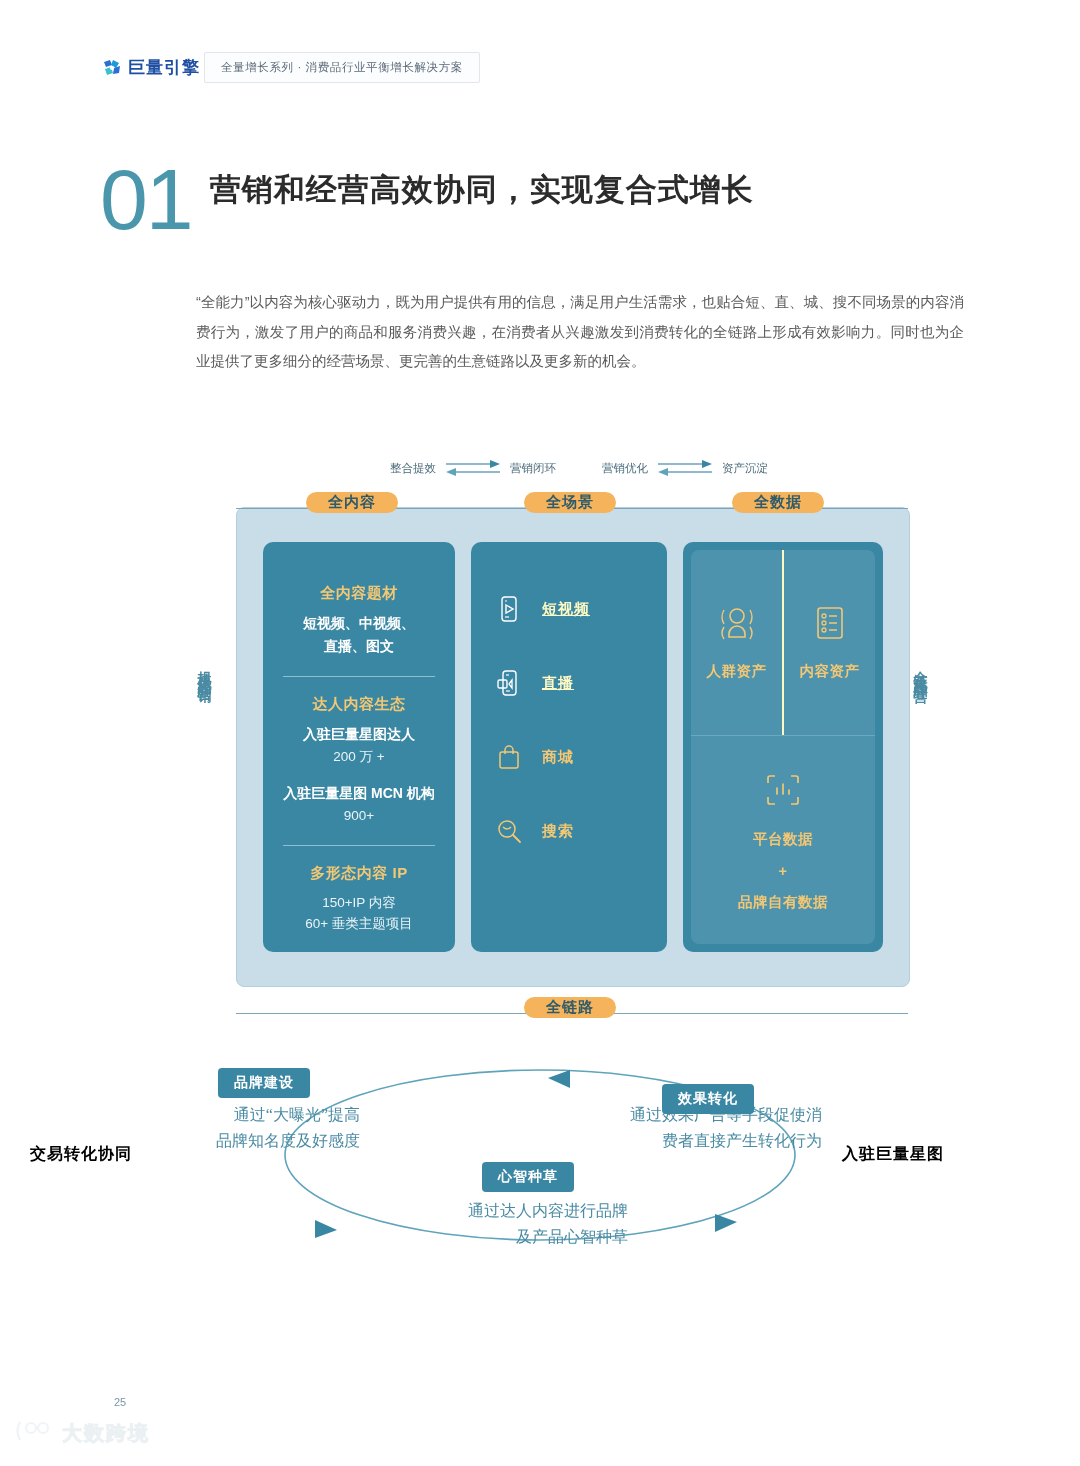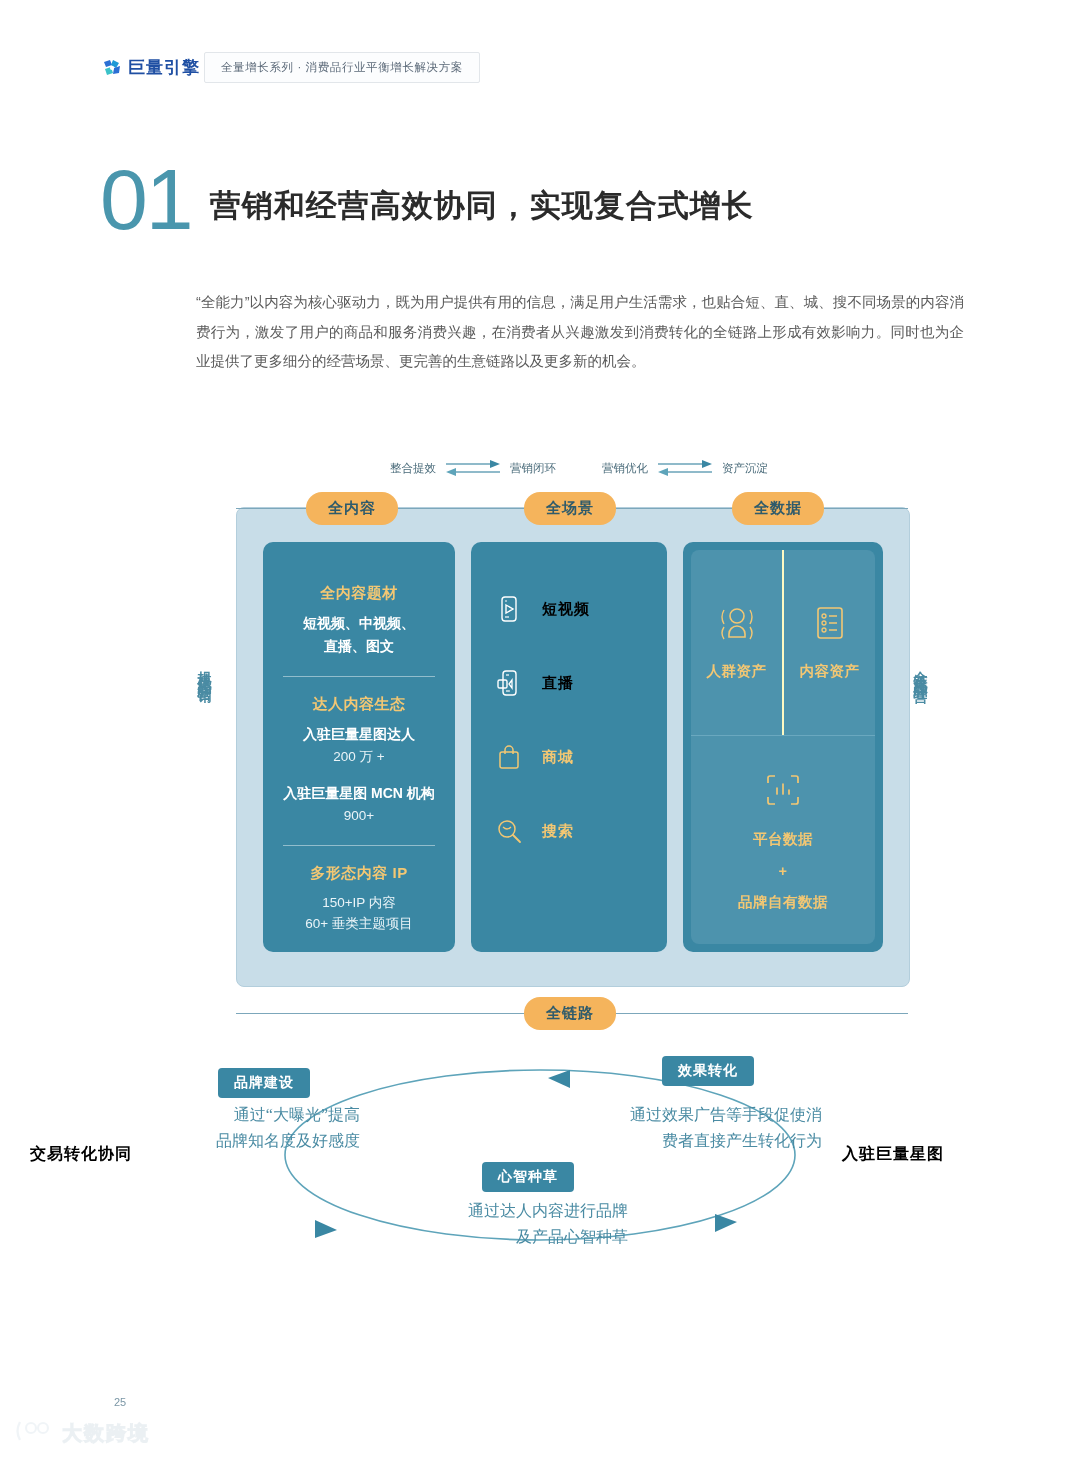--- a/index.html
+++ b/index.html
@@ -22,42 +22,42 @@
   }
 
   
   .title-wrap{position:absolute;left:100px;top:160px;display:flex;align-items:flex-start;}
   .big-num{
     font-size:86px;line-height:.92;font-weight:400;color:#4a96ad;
     font-family:"Liberation Sans",sans-serif;letter-spacing:-2px;
   }
   .title-texts{margin-left:18px;padding-top:6px;}
   .title-1{font-size:30px;font-weight:700;color:#4a96ad;letter-spacing:1px;line-height:1.25;}
-  .title-2{font-size:31px;font-weight:700;color:#2b2b2b;letter-spacing:1px;line-height:1.3;margin-top:20px;}
+  .title-2{font-size:31px;font-weight:700;color:#2b2b2b;letter-spacing:1px;line-height:1.3;margin-top:4px;}
 
   
   .para{
     position:absolute;left:196px;top:288px;width:768px;
     font-size:14.5px;line-height:2.05;color:#5a5a5a;text-align:justify;
   }
 
   
   .arrow-row{position:absolute;left:230px;top:458px;width:680px;height:30px;}
   .arrow-grp{position:absolute;display:flex;align-items:center;gap:8px;}
   .arrow-grp.g1{left:160px;}
   .arrow-grp.g2{left:372px;}
   .arrow-lab{font-size:11.5px;color:#4a6b7a;white-space:nowrap;}
   .arrow-pair{width:58px;height:20px;position:relative;}
 
   
   .diagram{position:absolute;left:236px;top:507px;width:672px;height:478px;
     background:#c8dde8;border:1px solid #b3cedc;border-radius:8px;}
   .pill{
     position:absolute;background:#f5b45c;color:#2f5b6b;font-size:15px;font-weight:700;
-    border-radius:16px;padding:7px 22px;letter-spacing:1px;white-space:nowrap;z-index:5;
+    border-radius:16px;padding:1px 22px;letter-spacing:1px;white-space:nowrap;z-index:5;
   }
   .pill-line{position:absolute;height:1px;background:#7ca7bb;z-index:1;}
 
   .cols{position:absolute;left:26px;top:34px;right:26px;bottom:34px;display:flex;gap:16px;}
   .col{background:#3a87a3;border-radius:10px;position:relative;}
   .col-1{width:192px;}
   .col-2{width:196px;}
   .col-3{flex:1;background:#3a87a3;padding:8px;box-sizing:border-box;}
 
   .c1-inner{padding:42px 14px 0;box-sizing:border-box;text-align:center;}
@@ -65,21 +65,21 @@
   .blk-line{color:#ffffff;font-size:14px;font-weight:700;line-height:1.65;}
   .blk-sub{color:#eaf4f8;font-size:13.5px;line-height:1.6;}
   .divider{height:1px;background:rgba(255,255,255,.45);margin:18px 6px;}
   .gap-s{height:14px;}
 
   .c2-inner{padding:52px 0 0;box-sizing:border-box;display:flex;flex-direction:column;
     justify-content:flex-start;gap:44px;align-items:center;}
   .sc-row{display:flex;align-items:center;gap:18px;width:150px;}
   .sc-ico{width:30px;height:30px;flex:0 0 auto;}
   .sc-lab{font-size:15px;font-weight:700;letter-spacing:1px;}
-  .sc-white{color:#000000;}
+  .sc-white{color:#fef9c3;text-decoration:underline;}
   .sc-gold{color:#f3c773;}
 
   .c3-grid{position:relative;width:100%;height:100%;
     background:#4d93ad;border-radius:8px;box-sizing:border-box;}
   .c3-top{display:flex;height:47%;border-bottom:1px solid #6aa8bf;}
   .c3-cell{flex:1;display:flex;flex-direction:column;align-items:center;justify-content:center;gap:10px;}
   .c3-cell.left{border-right:2px solid #fef9c3;}
   .c3-bot{height:53%;display:flex;flex-direction:column;align-items:center;justify-content:center;gap:10px;}
   .c3-lab{color:#f3c773;font-size:14.5px;font-weight:700;letter-spacing:.5px;text-align:center;line-height:1.5;}
 
@@ -308,21 +308,21 @@
 
   <div class="side-lab" style="left:-140px;top:104px;">交易转化协同</div>
   <div class="side-lab" style="left:672px;top:104px;">入驻巨量星图</div>
 
   <div class="cyc-box" style="left:48px;top:28px;">品牌建设</div>
   <div class="cyc-desc" style="left:30px;top:62px;width:160px;">
     <div>通过“大曝光”提高</div>
     <div>品牌知名度及好感度</div>
   </div>
 
-  <div class="cyc-box" style="left:492px;top:16px;">效果转化</div>
+  <div class="cyc-box" style="left:492px;top:44px;">效果转化</div>
   <div class="cyc-desc" style="left:452px;top:62px;width:200px;">
     <div>通过效果广告等手段促使消</div>
     <div>费者直接产生转化行为</div>
   </div>
 
   <div class="cyc-box" style="left:312px;top:122px;">心智种草</div>
   <div class="cyc-desc" style="left:278px;top:158px;width:180px;">
     <div>通过达人内容进行品牌</div>
     <div>及产品心智种草</div>
   </div>

